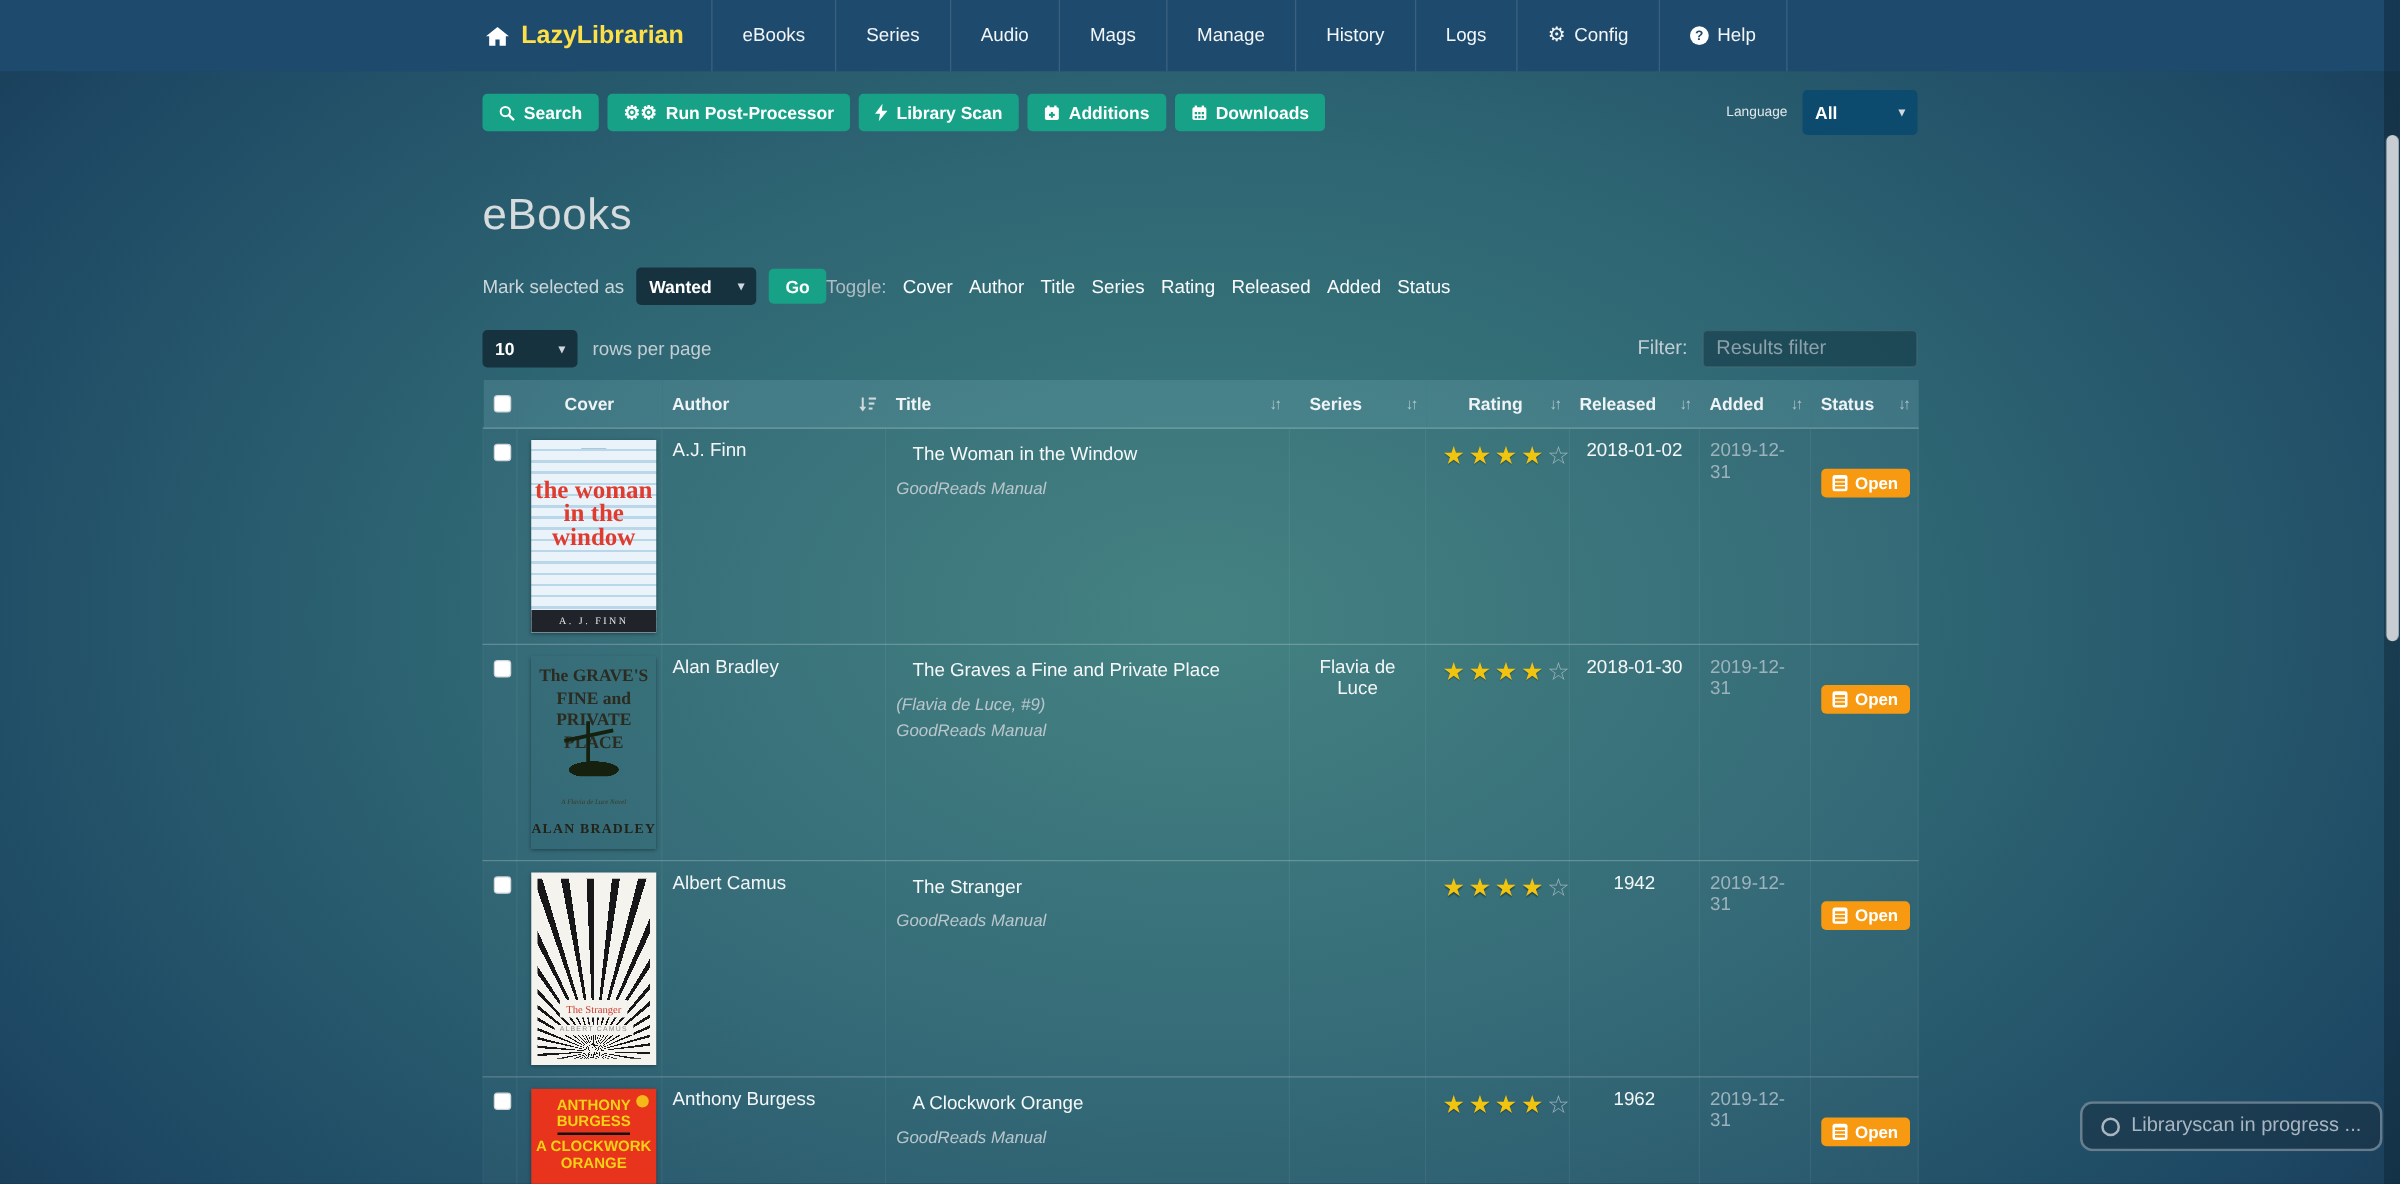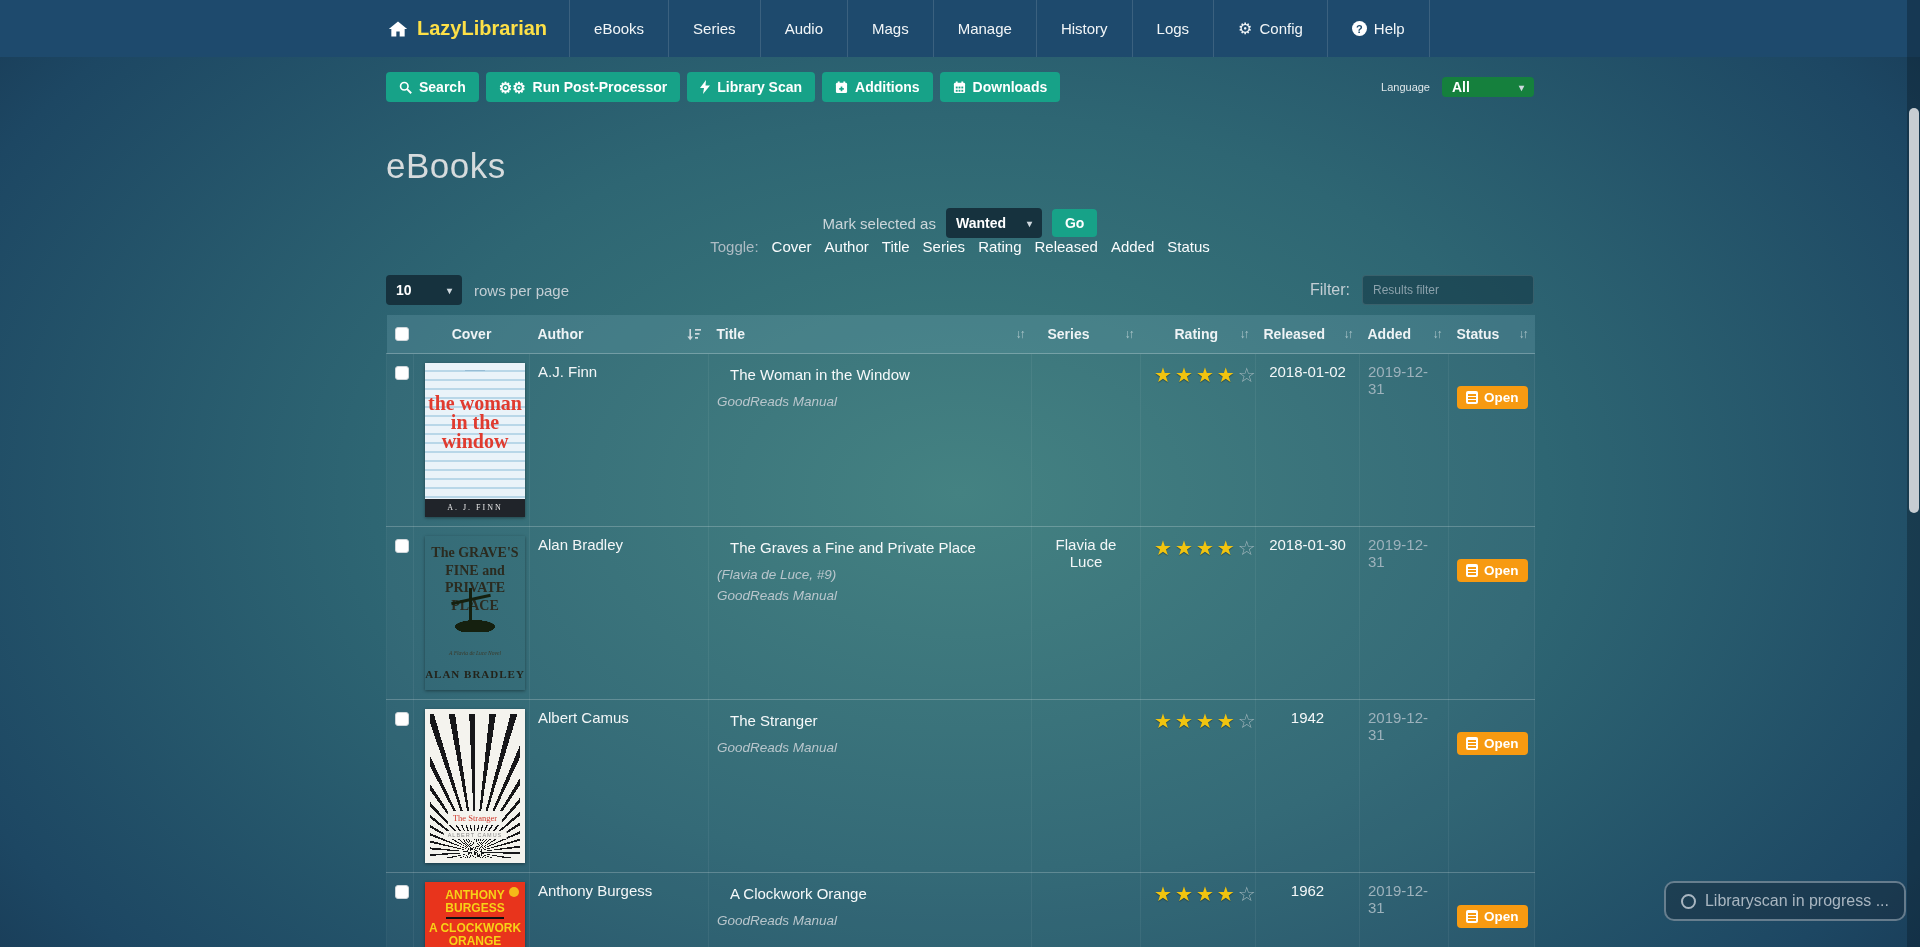--- a/index.html
+++ b/index.html
@@ -23,46 +23,46 @@
   .q-circle { width:15px; height:15px; border-radius:50%; background:#fff; color:#1e4a6d; font-size:11px;
               font-weight:bold; display:inline-flex; align-items:center; justify-content:center; }
 
   
   .toolbar-row { width:1148px; margin:15px auto 0; display:flex; align-items:center; }
   .btn-teal { background:#17a288; border:none; color:#fff; font-family:inherit; font-size:14px; font-weight:bold;
               padding:7px 13px; border-radius:4px; margin-right:7px; display:inline-flex; align-items:center; gap:7px; cursor:pointer; }
   .btn-teal svg { display:block; }
   .toolbar-spacer { flex:1; }
   .lang-label { color:#dfe7ea; font-size:11px; font-weight:normal; margin-right:12px; }
-  .select-dark { background:#15803d; color:#fff; font-weight:bold; font-size:14px; border:none; border-radius:4px;
-                 height:20px; padding:0 10px; display:inline-flex; align-items:center; justify-content:space-between; cursor:pointer; }
+  .select-dark { background:#0c4a6e; color:#fff; font-weight:bold; font-size:14px; border:none; border-radius:4px;
+                 height:36px; padding:0 10px; display:inline-flex; align-items:center; justify-content:space-between; cursor:pointer; }
   .select-dark .caret { font-size:10px; margin-left:14px; color:#cfd8de; }
 
   
   .container { width:1148px; margin:0 auto; }
   .page-title { margin-top:44px; font-size:35px; color:#d6dbdd; font-weight:normal; letter-spacing:0.5px; }
 
-  .controls-row { margin-top:22px; display:flex; align-items:center; justify-content:flex-start;flex-direction:column; }
+  .controls-row { margin-top:22px; display:flex; align-items:center; justify-content:flex-start; }
   .mark-group { display:flex; align-items:center; gap:10px; }
   .mark-label { color:#ccd6da; font-size:15px; }
   .sel-wanted { background:#16323e; width:96px; height:30px; }
   .btn-go { background:#17a288; border:none; color:#fff; font-family:inherit; font-size:14px; font-weight:bold;
             padding:6px 13px; border-radius:4px; cursor:pointer; }
   .toggle-group { display:flex; align-items:center; gap:13px; font-size:15px; }
   .toggle-label { color:#aebcc4; }
   .toggle-link { color:#fafcfd; cursor:pointer; }
 
   .table-controls { margin-top:20px; margin-bottom:10px; display:flex; align-items:center; justify-content:space-between; }
   .rows-group { display:flex; align-items:center; gap:12px; }
   .sel-rows { background:#16323e; width:76px; height:30px; }
   .rows-label { color:#c3ced4; font-size:15px; }
   .filter-group { display:flex; align-items:center; gap:12px; }
   .filter-label { color:#c3ced4; font-size:16px; }
   .filter-input { width:172px; height:30px; background:rgba(18,52,66,0.55); border:1px solid rgba(255,255,255,0.12);
-                  border-radius:4px; color:#22c55e; font-family:inherit; font-size:12px; padding:0 10px; }
+                  border-radius:4px; color:#22c55e; font-family:inherit; font-size:16px; padding:0 10px; }
   .filter-input::placeholder { color:#8ba1ab; }
 
   
   table.books { width:1148px; border-collapse:collapse; table-layout:fixed; }
   .col-check{width:27px} .col-cover{width:116px} .col-author{width:179px} .col-title{width:323px}
   .col-series{width:109px} .col-rating{width:115px} .col-released{width:104px} .col-added{width:89px} .col-status{width:86px}
   thead th { background:rgba(130,184,198,0.22); border-bottom:1px solid rgba(255,255,255,0.25);
              padding:9px 8px; font-size:14px; color:#eef3f5; text-align:left; }
   th .th-flex { display:flex; align-items:center; justify-content:space-between; }
   th.center-h { text-align:center; }

